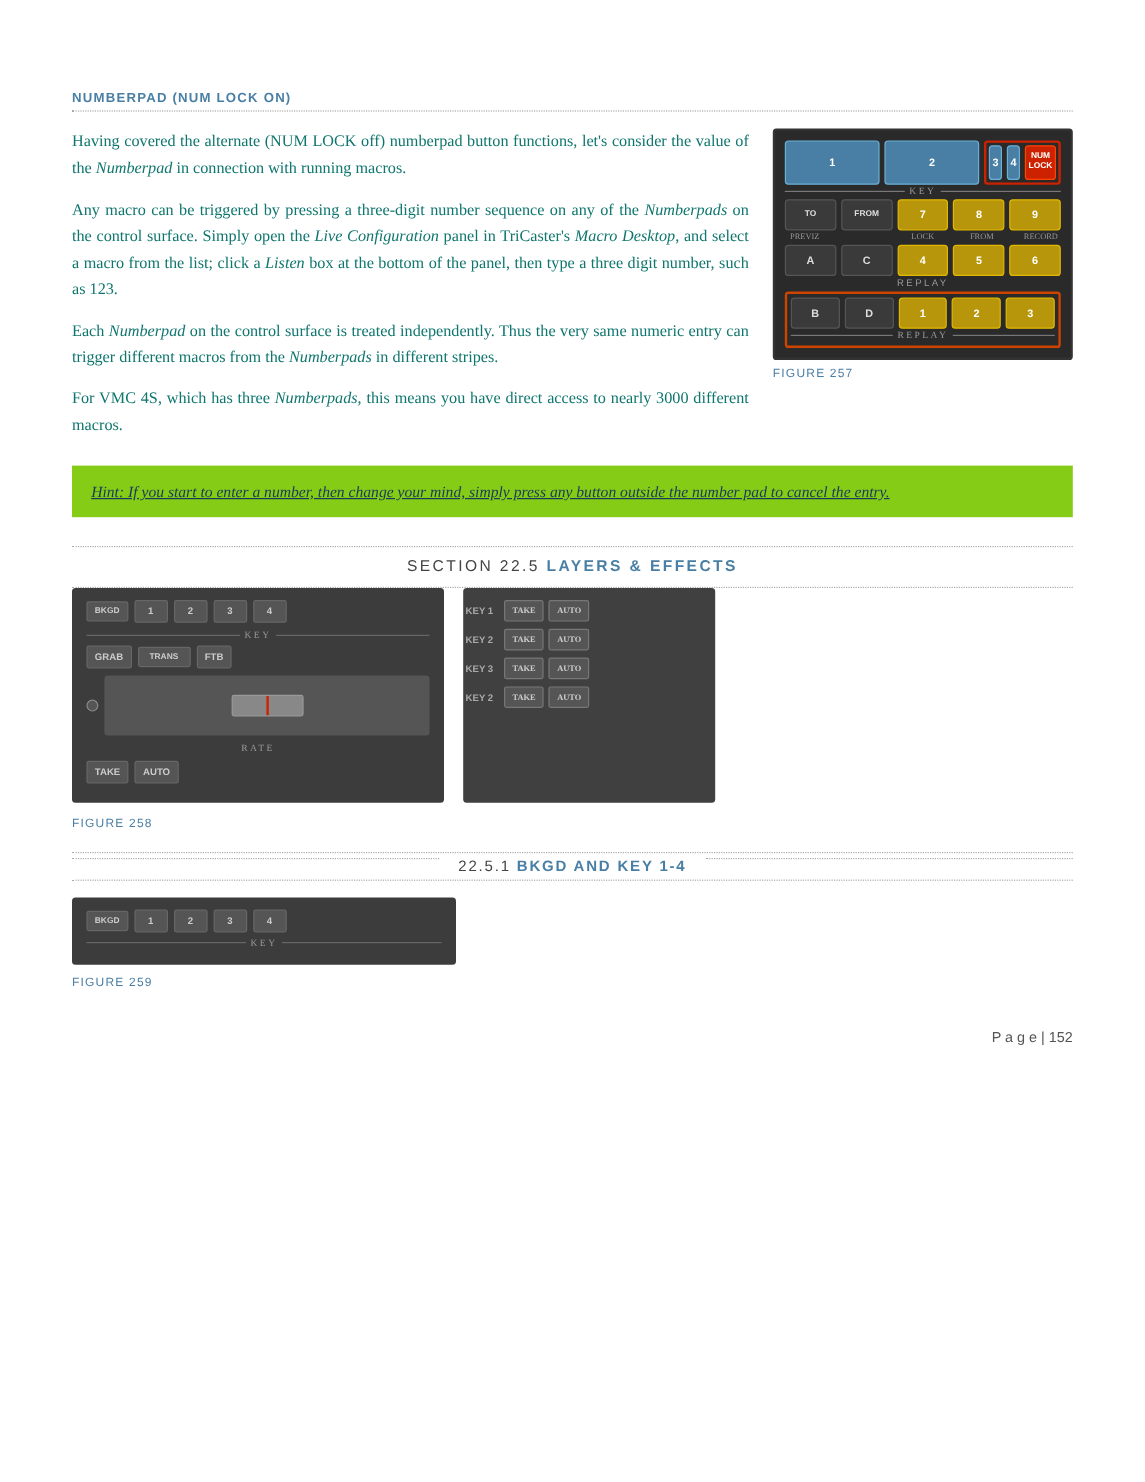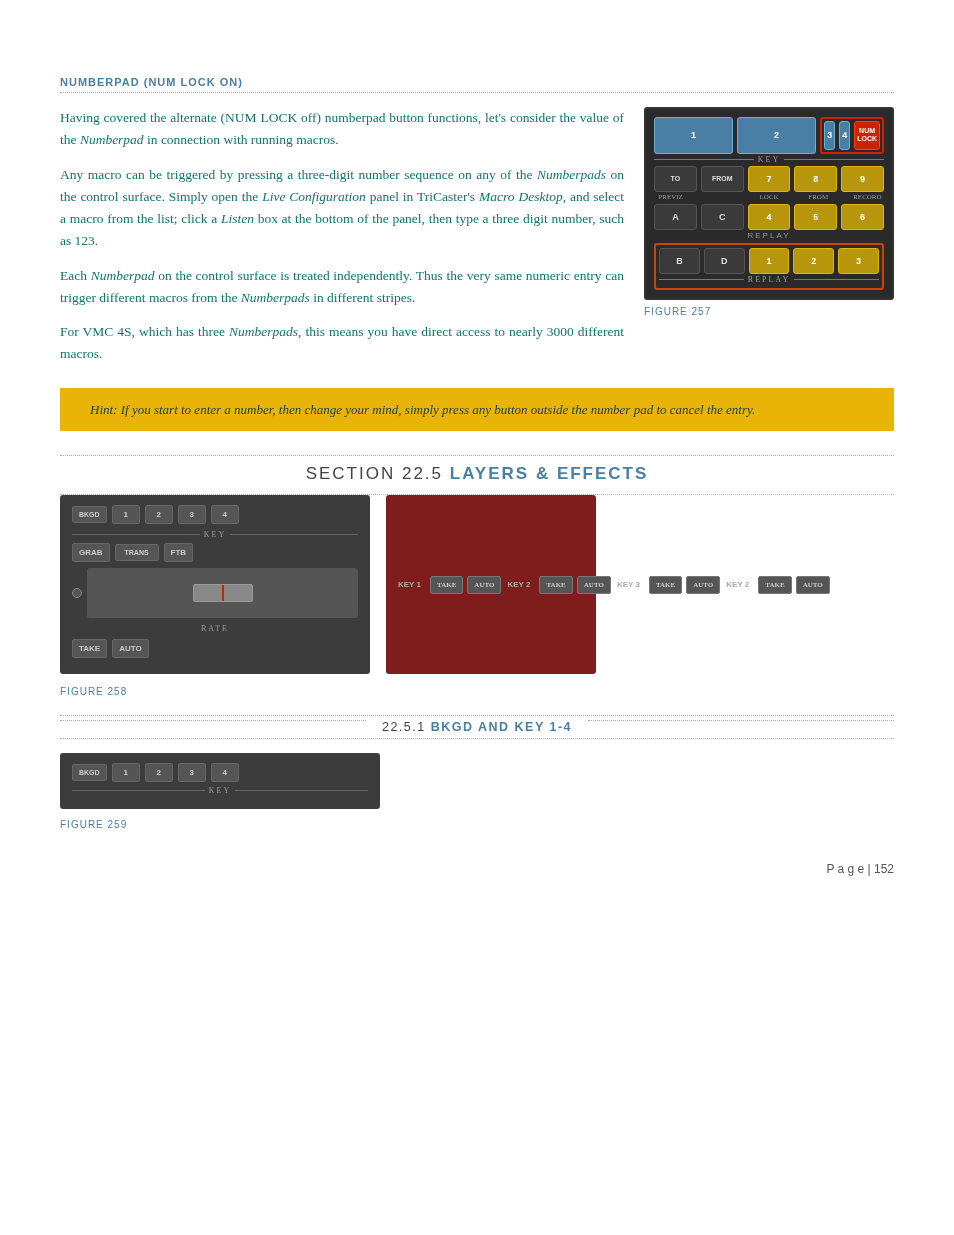--- a/index.html
+++ b/index.html
@@ -49,35 +49,36 @@
     }
     .body-text em {
       font-style: italic;
     }
     .body-text p {
       margin-bottom: 12px;
     }
 
     
     .hint-box {
-      background: #eab308;
+      background: #84cc16;
       border: none;
-      padding: 12px 30px;
+      padding: 12px 16px;
       font-size: 13px;
       font-style: italic;
       color: #1a3a5c;
       margin-bottom: 24px;
       line-height: 1.5;
+      text-decoration: underline;
     }
 
     
     .section-heading {
       text-align: center;
       font-family: Arial, sans-serif;
-      font-size: 17px;
+      font-size: 13px;
       font-weight: normal;
       letter-spacing: 2px;
       text-transform: uppercase;
       color: #444;
       margin: 8px 0 10px 0;
     }
     .section-heading .highlight {
       color: #4a7fa5;
       font-weight: bold;
     }
@@ -212,26 +213,26 @@
       gap: 16px;
       margin-bottom: 12px;
     }
     .fig258-left {
       background: #3c3c3c;
       border-radius: 3px;
       padding: 10px 12px;
       width: 310px;
     }
     .fig258-right {
-      background: #7f1d1d;
+      background: #404040;
       border-radius: 3px;
-      padding: 10px 12px;
+      padding: 10px 2px;
       width: 210px;
       display: flex;
-      flex-direction: row;
+      flex-direction: column;
       gap: 6px;
     }
     
     .ctrl-row {
       display: flex;
       gap: 5px;
       margin-bottom: 6px;
       align-items: center;
     }
     .ctrl-btn {

